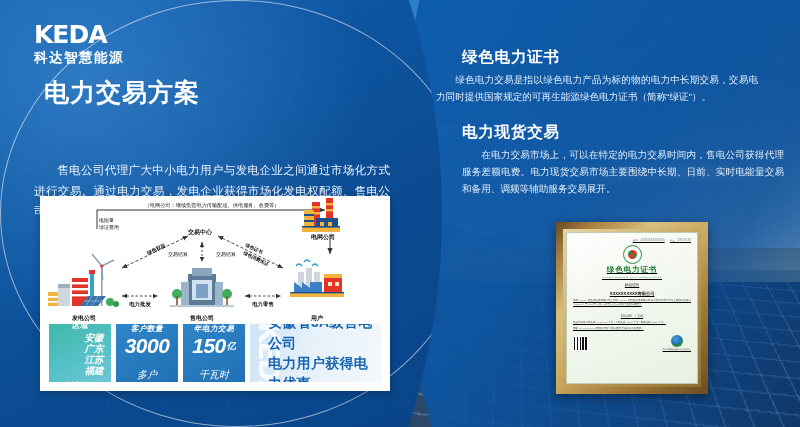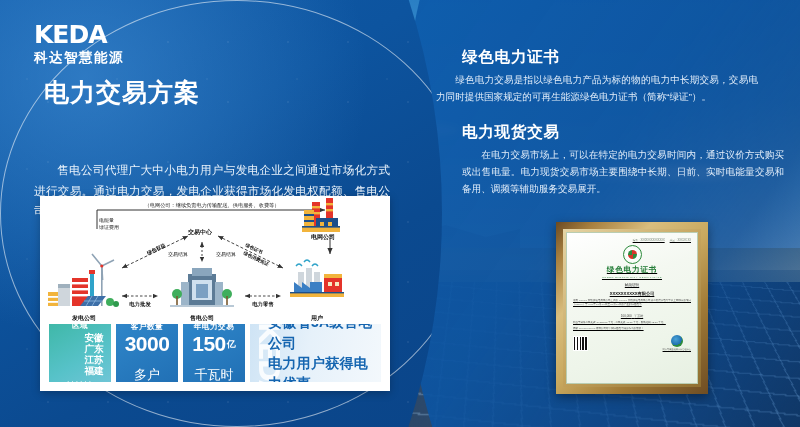--- a/index.html
+++ b/index.html
@@ -81,28 +81,28 @@
   
   #diagram-card{
     position:absolute; left:40px; top:196px; width:350px; height:195px;
     background:#fff; box-shadow:0 2px 8px rgba(0,0,0,.25);
   }
   #diagram{ position:absolute; left:0; top:0; width:350px; height:128px; }
 
   
   #stats{ position:absolute; left:9px; top:128px; width:332px; height:58px; display:flex; gap:5px; }
   .tile{ width:62px; height:58px; display:flex; flex-direction:column; align-items:center;
-    justify-content:center; color:#fff; text-align:center; }
+    justify-content:center; color:#fff; text-align:center;font-style:italic; }
   .tile.t1{ background:linear-gradient(150deg,#3fb8a8,#57c2c9 60%,#6fc5d6); }
   .tile.t2{ background:linear-gradient(150deg,#2f86c9,#2170b5); }
   .tile.t3{ background:linear-gradient(150deg,#2f86c9,#2170b5); }
   .t-cap{ font-size:7.6px; font-weight:bold; letter-spacing:.5px; margin-bottom:1px; }
   .t-big{ font-size:9.6px; font-weight:bold; line-height:1.15;margin-left:28px; }
   .t-num{ font-size:21px; font-weight:bold; line-height:1; letter-spacing:-.5px; }
-  .t-unit{ font-size:13px; margin-top:12px; }
+  .t-unit{ font-size:10px; margin-top:12px; }
   .t-dots{ font-size:7px; letter-spacing:2px; opacity:.85; margin-top:2px; }
   .t-num-wrap{ display:flex; align-items:flex-end; }
   .t-suffix{ font-size:9px; font-weight:bold; margin-left:1px; margin-bottom:3px; }
 
   #stats-right{ position:relative; flex:1; height:58px;
     background:linear-gradient(100deg,#cfe4f5 0%,#e6f1fa 45%,#f3f8fc 100%);
     display:flex; align-items:center; justify-content:center; overflow:hidden; }
   .watermark{ position:absolute; left:2px; top:-2px; font-size:28px; font-weight:bold;
     color:rgba(255,255,255,.85); writing-mode:vertical-rl; letter-spacing:-2px;
     font-family:"DejaVu Sans",sans-serif; }
@@ -337,21 +337,21 @@
         <div>安徽省3A级售电公司</div>
         <div>电力用户获得电力优惠</div>
       </div>
     </div>
   </div>
 </div>
 
 <div class="r-head" id="rh1">绿色电力证书</div>
 <div class="r-body" id="rb1">绿色电力交易是指以绿色电力产品为标的物的电力中长期交易，交易电力同时提供国家规定的可再生能源绿色电力证书（简称“绿证”）。</div>
 <div class="r-head" id="rh2">电力现货交易</div>
-<div class="r-body" id="rb2">在电力交易市场上，可以在特定的电力交易时间内，通过议价方式购买或出售电量。电力现货交易市场主要围绕中长期、日前、实时电能量交易和备用、调频等辅助服务交易展开。</div>
+<div class="r-body" id="rb2">在电力交易市场上，可以在特定的电力交易时间内，售电公司获得代理服务差额电费。电力现货交易市场主要围绕中长期、日前、实时电能量交易和备用、调频等辅助服务交易展开。</div>
 
 <div id="certificate">
   <div class="cert-inner-frame">
     <div class="cert-paper">
       <div class="cert-topline">
         <span>编号：XXXXXXXXXXXXXX</span>
         <span>总量：XXX.XX XX</span>
       </div>
       <div class="cert-emblem"></div>
       <div class="cert-title">绿色电力证书</div>

